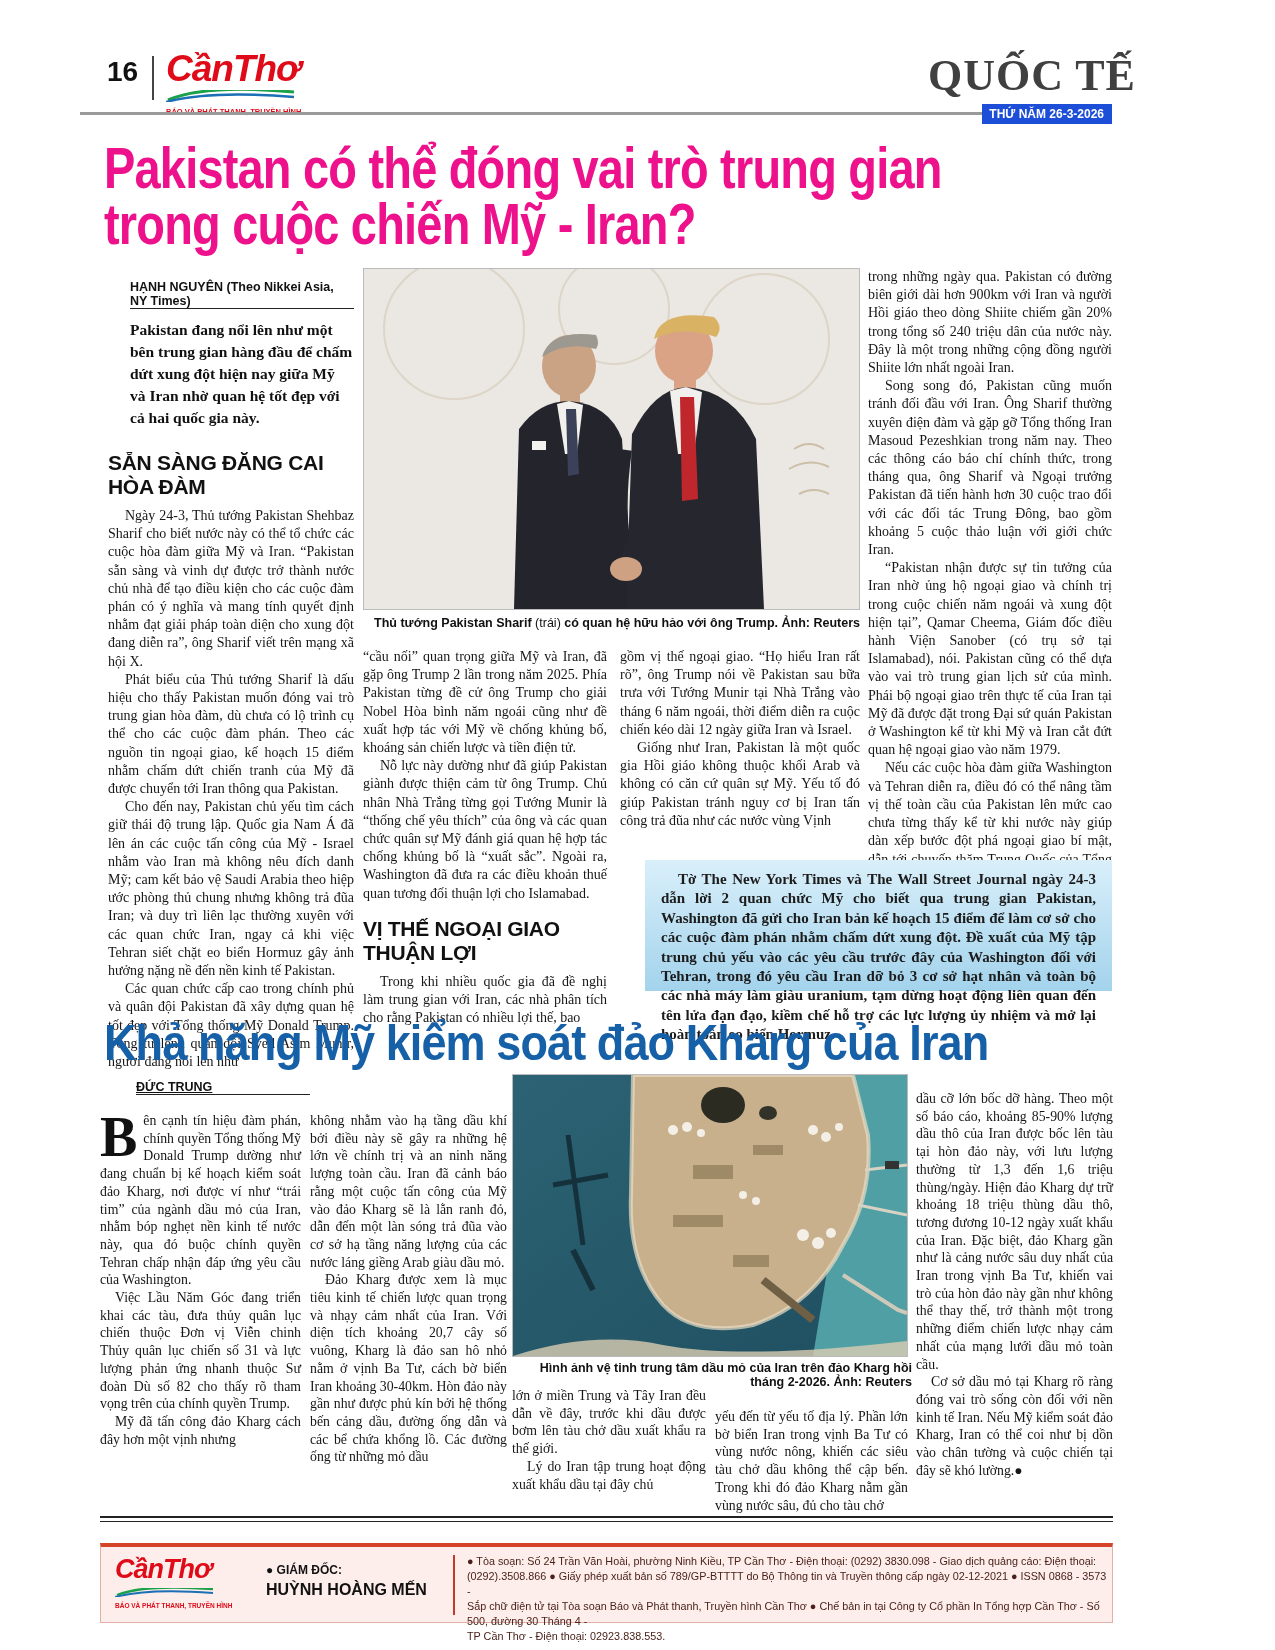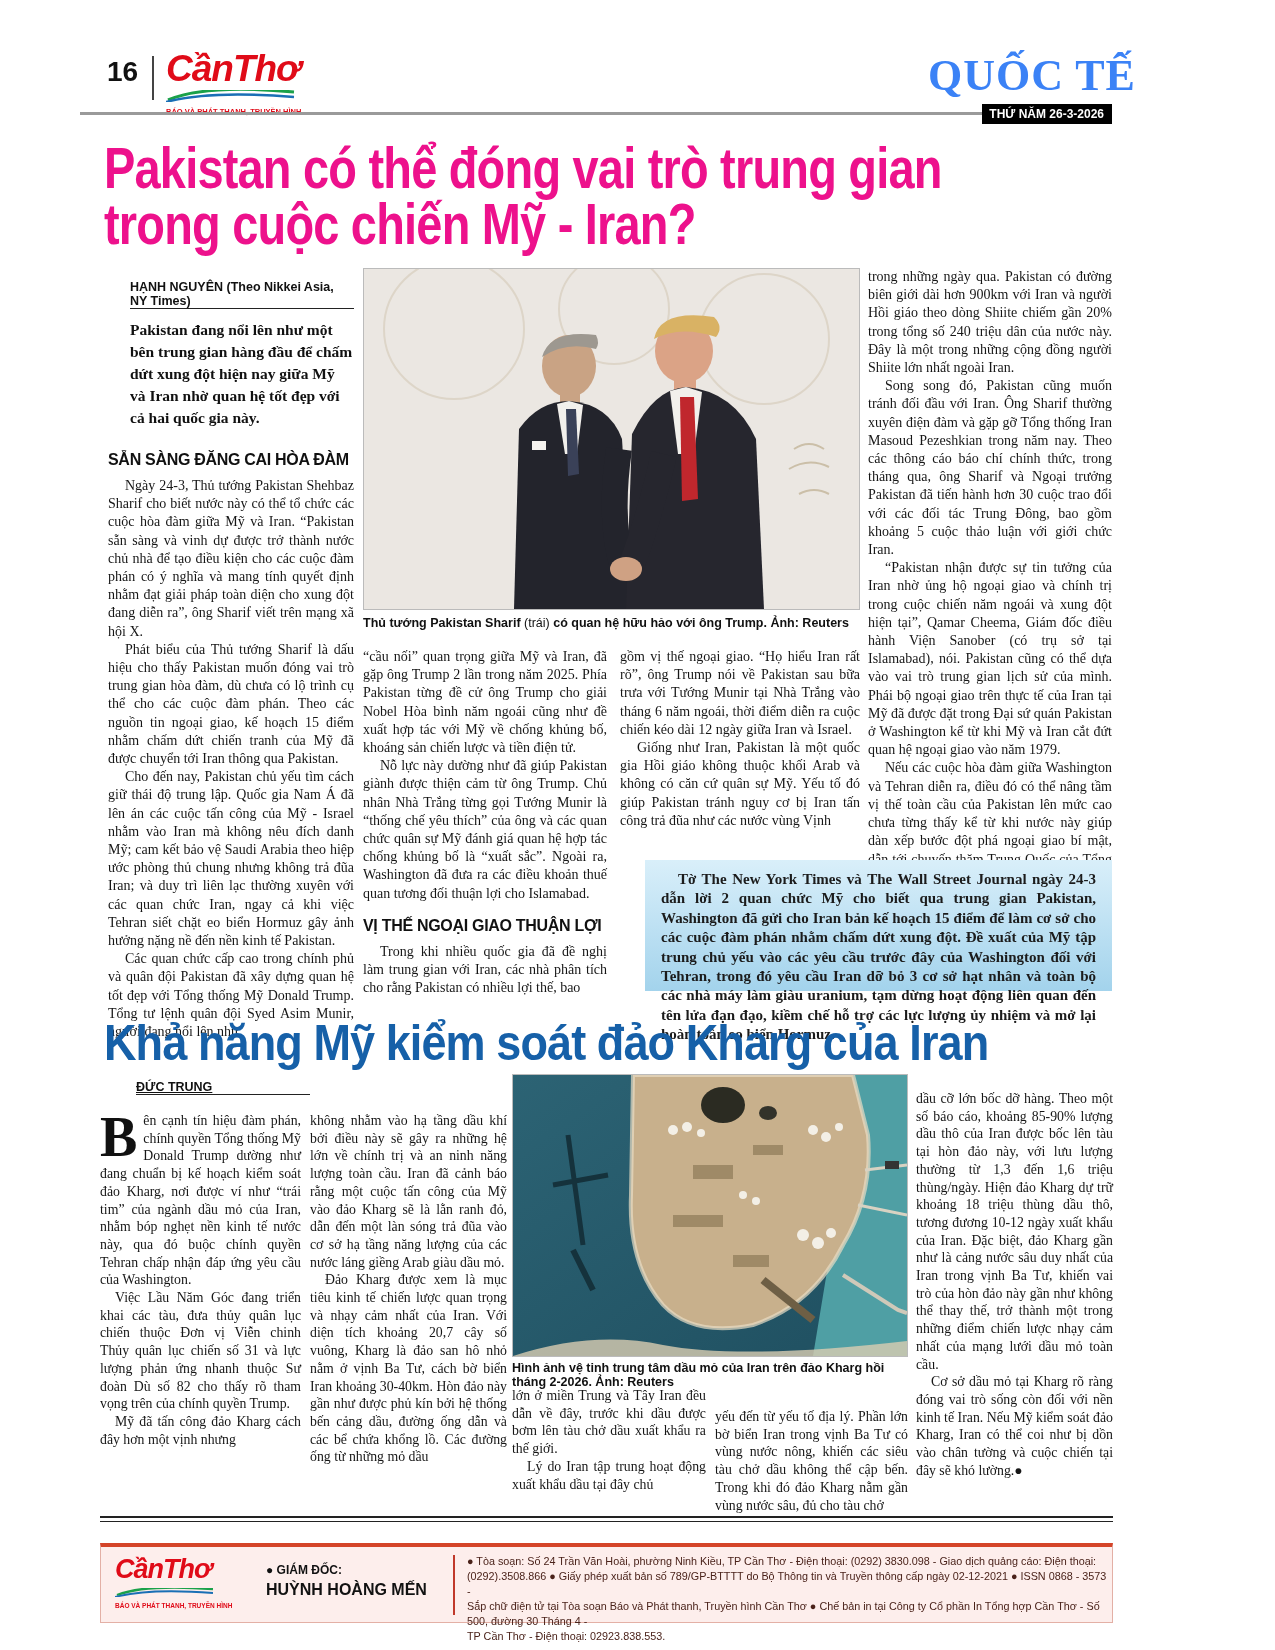--- a/index.html
+++ b/index.html
@@ -7,51 +7,51 @@
   .page { position:relative; width:1275px; height:1650px; background:#fff;
           font-family:"Liberation Serif", serif; color:#141414; overflow:hidden; }
   .abs { position:absolute; }
 
   
   .pagenum { font-family:"Liberation Sans", sans-serif; font-weight:bold; font-size:28px; color:#111; }
   .head-vbar { width:2px; height:44px; background:#444; }
   .logo-title { font-family:"Liberation Sans", sans-serif; font-weight:bold; font-style:italic;
                 color:#e00b18; letter-spacing:-1px; }
   .logo-tag { font-family:"Liberation Sans", sans-serif; font-weight:bold; color:#e00b18; }
-  .section-label { font-family:"Liberation Serif", serif; font-weight:bold; color:#3b82f6;
+  .section-label { font-family:"Liberation Serif", serif; font-weight:bold; color:#404040;
                    font-size:44px; letter-spacing:1px; }
   .head-rule { height:3px; background:#9a9a9a; }
-  .date-bar { background:#000000; color:#fff; font-family:"Liberation Sans", sans-serif;
+  .date-bar { background:#1d4ed8; color:#fff; font-family:"Liberation Sans", sans-serif;
               font-weight:bold; font-size:12px; text-align:right; padding:3px 8px 0 0; height:20px; }
 
   
   .hl1 { font-family:"Liberation Sans", sans-serif; font-weight:bold; color:#ed118c;
          font-size:58px; line-height:56px; letter-spacing:-1px; white-space:nowrap;
          transform:scaleX(0.81); transform-origin:left top; }
   .hl2 { font-family:"Liberation Sans", sans-serif; font-weight:bold; color:#1660a8;
          font-size:50px; letter-spacing:-1px; white-space:nowrap;
          transform:scaleX(0.9); transform-origin:left top; }
 
   
   .byline { font-family:"Liberation Sans", sans-serif; font-weight:bold; font-size:12.5px;
             color:#111; border-bottom:1.5px solid #222; }
-  .sec-title { font-family:"Liberation Sans", sans-serif; font-weight:bold; font-size:16px;
+  .sec-title { font-family:"Liberation Sans", sans-serif; font-weight:bold; font-size:21px;
                color:#111; letter-spacing:-0.3px; margin:14px 0 8px 0; }
 
   
   .lead { font-weight:bold; font-size:15.5px; line-height:22px; color:#111; margin-top:10px; }
   .bt p { font-size:14px; line-height:18.2px; text-align:justify; text-indent:17px; color:#161616; }
   .bt2 p { font-size:13.8px; line-height:17.7px; text-align:justify; text-indent:15px; color:#161616; }
   .noindent { text-indent:0 !important; }
 
   .dropcap { float:left; font-family:"Liberation Serif", serif; font-weight:bold;
              font-size:56px; line-height:46px; padding:2px 6px 0 0; color:#111; }
 
   
-  .caption { font-family:"Liberation Sans", sans-serif; font-size:12.5px; color:#111; }
+  .caption { font-family:"Liberation Sans", sans-serif; font-size:12.5px; color:#111;text-align:right; }
   .caption .b { font-weight:bold; }
 
   
   .bluebox { background:linear-gradient(#d9effa,#a3d3ec); padding:10px 16px;
              font-weight:bold; font-size:15px; line-height:19.4px; text-align:justify;
              color:#1b1b1b; text-indent:17px; }
 
   .photo-frame { border:1px solid #bbb; background:#e8e5e0; }
 
   .end-rule { border-top:2.5px solid #222; border-bottom:1px solid #222; height:6px; }

